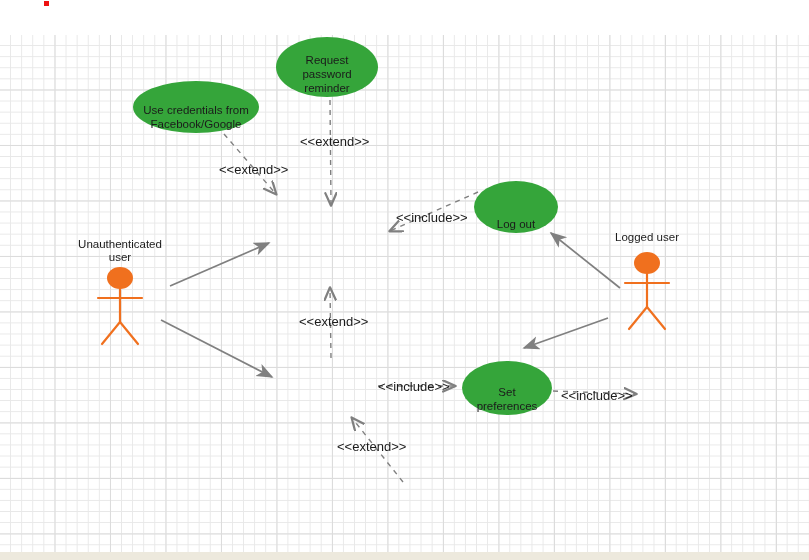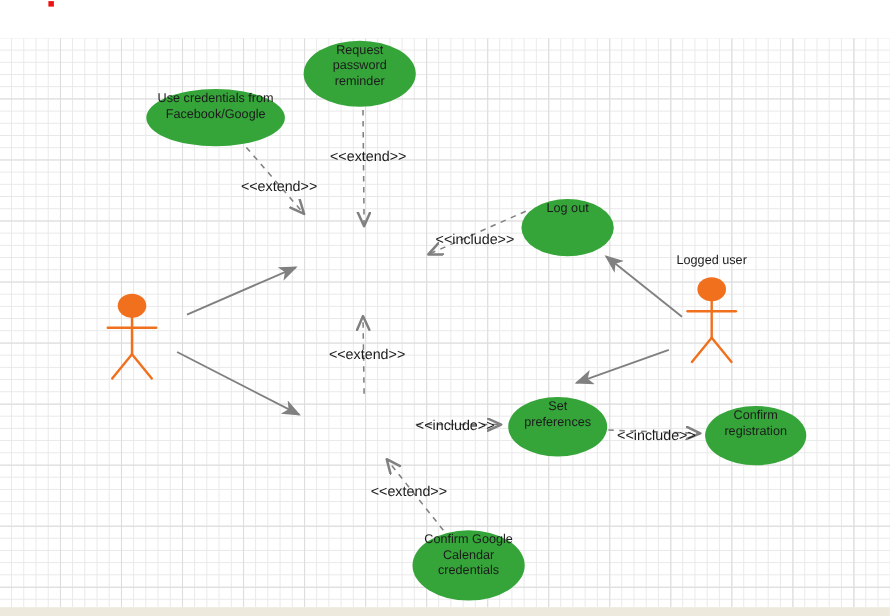--- a/index.html
+++ b/index.html
@@ -65,21 +65,21 @@
     left: 0;
     top: 0;
     width: 809px;
     height: 560px;
   }
   .uc {
     position: absolute;
     border-radius: 50%;
     background: #35a53a;
     display: flex;
-    align-items: flex-start;
+    align-items: flex-end;
     justify-content: center;
     text-align: center;
     color: #1b1b1b;
     font-size: 11.5px;
     line-height: 14px;
     box-sizing: border-box;
     padding: 2px 6px;
   }
   .actor-label {
     position: absolute;
@@ -164,31 +164,24 @@
   <div class="uc" style="left:474px; top:181px; width:84px; height:52px;">
     <span style="white-space:pre-line">Log out</span>
   </div>
 
 
   <div class="uc" style="left:462px; top:361px; width:90px; height:54px;">
     <span style="white-space:pre-line">Set
 preferences</span>
   </div>
 
-  <div class="uc" style="left:641px; top:369px; width:92px; height:54px;">
-    <span style="white-space:pre-line">Confirm
-registration</span>
-  </div>
 
-  <div class="uc" style="left:375px; top:482px; width:102px; height:64px;">
-    <span style="white-space:pre-line">Confirm Google
-Calendar
-credentials</span>
-  </div>
 
+  <div class="actor-label" style="left:60px; top:238px; width:120px;">Unauthenticated
+user</div>
 
   <div class="actor-label" style="left:597px; top:231px; width:100px;">Logged user</div>
 
   <div class="stereo" style="left:300px; top:134px;">&lt;&lt;extend&gt;&gt;</div>
   <div class="stereo" style="left:219px; top:162px;">&lt;&lt;extend&gt;&gt;</div>
   <div class="stereo" style="left:396px; top:210px;">&lt;&lt;include&gt;&gt;</div>
   <div class="stereo" style="left:299px; top:314px;">&lt;&lt;extend&gt;&gt;</div>
   <div class="stereo" style="left:378px; top:379px;">&lt;&lt;include&gt;&gt;</div>
   <div class="stereo" style="left:561px; top:388px;">&lt;&lt;include&gt;&gt;</div>
   <div class="stereo" style="left:337px; top:439px;">&lt;&lt;extend&gt;&gt;</div>

